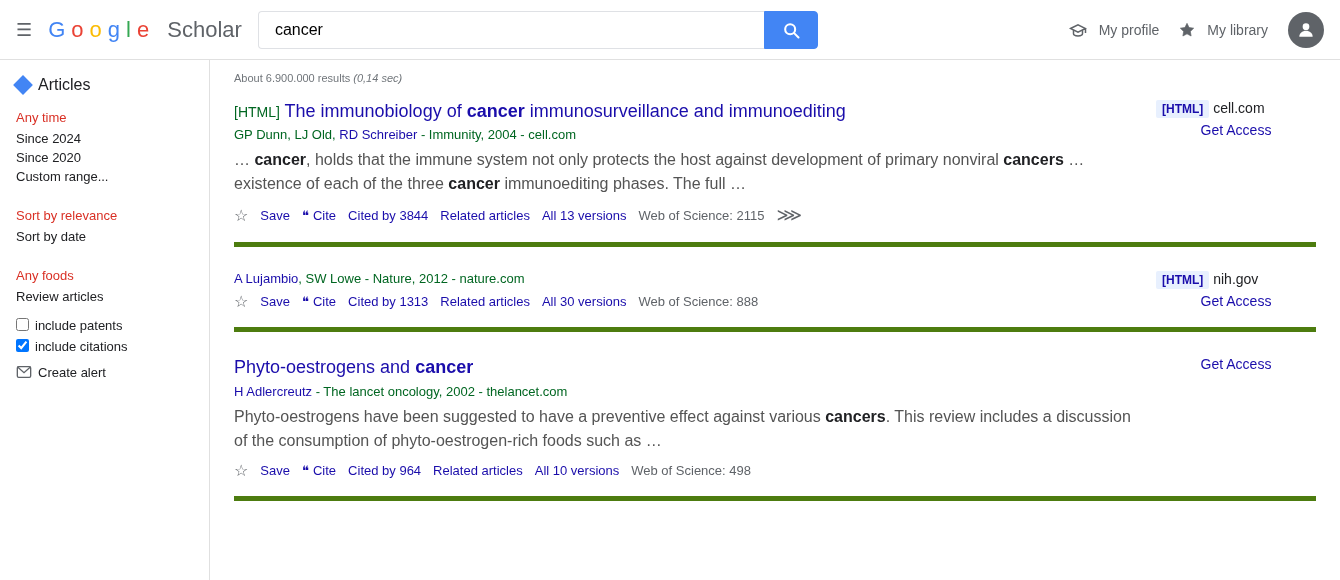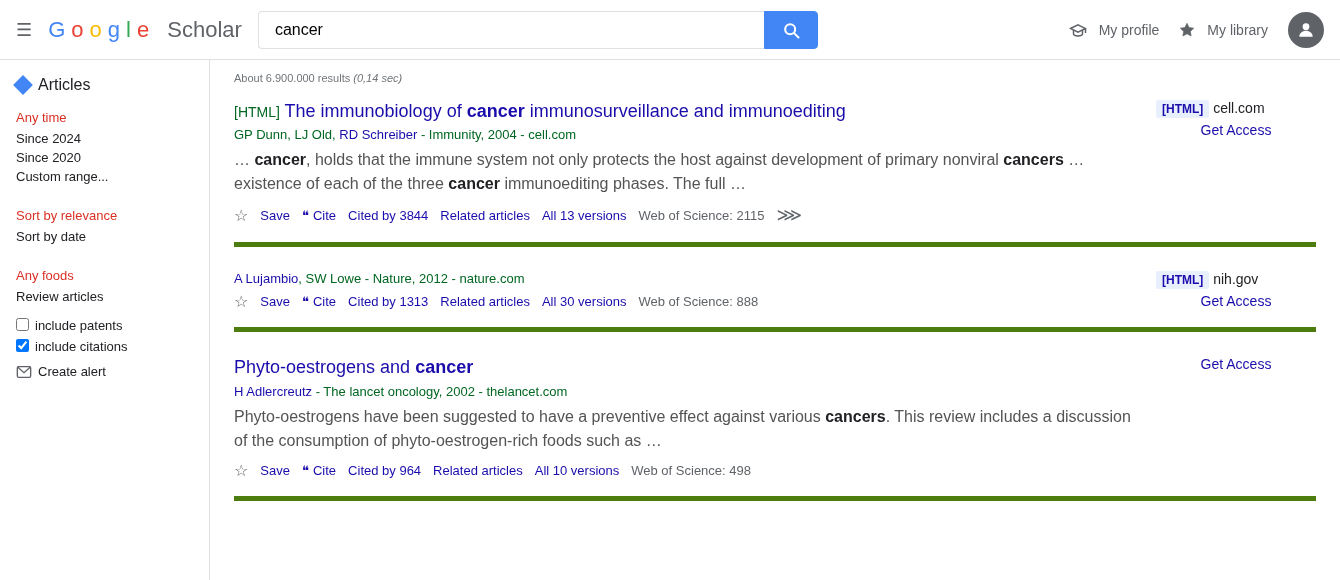--- a/index.html
+++ b/index.html
@@ -133,20 +133,21 @@
       gap: 6px;
       font-size: 13px;
       color: #202124;
       margin-bottom: 6px;
       cursor: pointer;
     }
     .checkbox-row input { cursor: pointer; }
 
     .create-alert-row {
       display: flex;
+      align-items: center;
       gap: 6px;
       font-size: 13px;
       color: #202124;
       margin-top: 10px;
       cursor: pointer;
     }
 
     
     .content {
       flex: 1;

